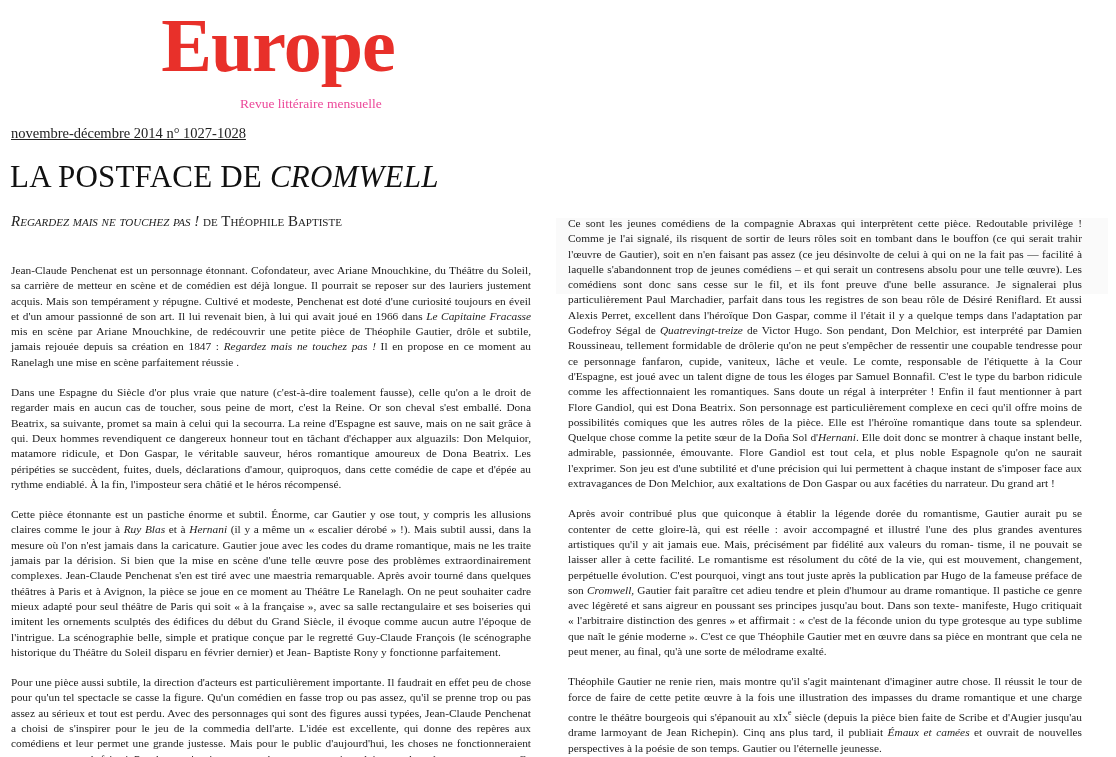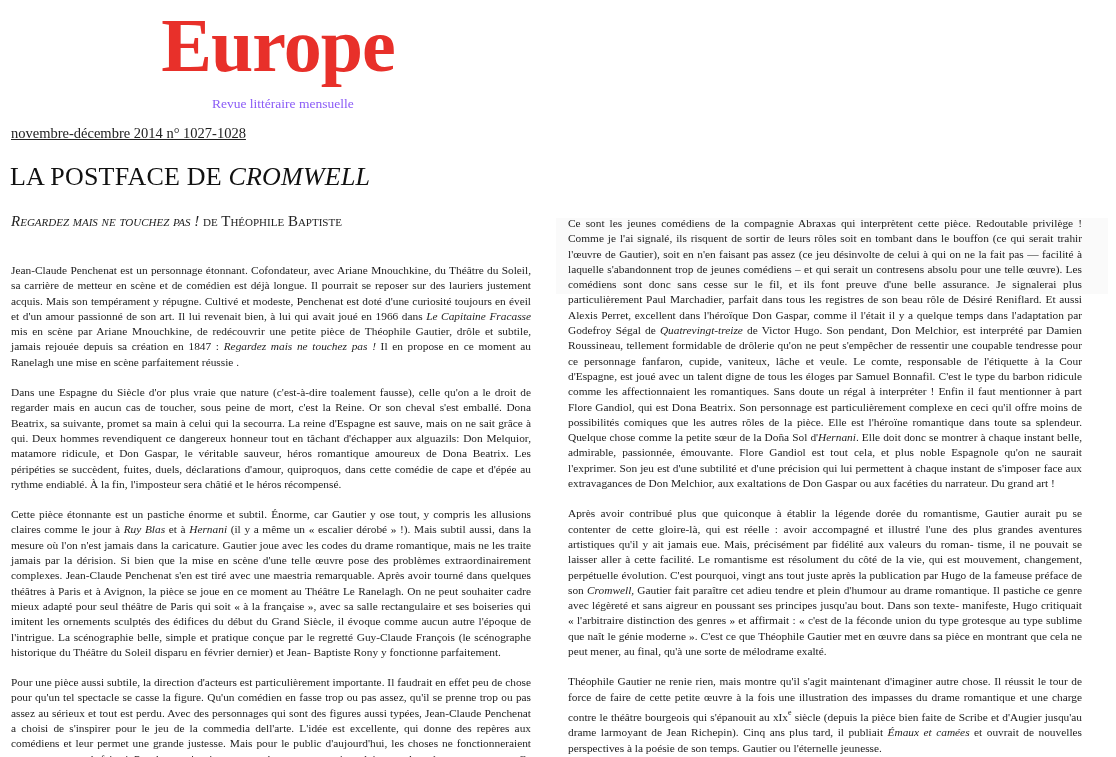--- a/index.html
+++ b/index.html
@@ -1,23 +1,23 @@
 <!DOCTYPE html>
 <html><head>
 <meta charset="utf-8">
 <style>
   html, body { margin: 0; padding: 0; background: #ffffff; }
   body { width: 1116px; height: 757px; position: relative; overflow: hidden;
          font-family: "Liberation Serif", "DejaVu Serif", serif; color: #1a1a1a; }
   .masthead { position: absolute; left: 160px; top: 4px; width: 236px; text-align: center; }
   .mast-title { font-family: "Liberation Serif", serif; font-weight: bold; font-size: 76px;
                 line-height: 82px; color: #e8302a; letter-spacing: -1px; }
-  .mast-sub { font-size: 13.5px; color: #8b5cf6; margin-top: 10px; margin-left: 52px; text-align: left; width: 220px;}
+  .mast-sub { font-size: 13.5px; color: #ec4899; margin-top: 10px; margin-left: 80px; text-align: left; width: 220px;}
   .issue { position: absolute; left: 11px; top: 125px; font-size: 14.5px; color: #222; text-decoration: underline; }
-  .headline { position: absolute; left: 10px; top: 155px; font-size: 26px; line-height: 44px;
+  .headline { position: absolute; left: 10px; top: 155px; font-size: 31px; line-height: 44px;
               font-weight: normal; color: #111; margin: 0; letter-spacing: 0.2px; }
   .headline i { font-style: italic; }
   .subhead { position: absolute; left: 11px; top: 213px; font-size: 15px; color: #222; font-variant: small-caps; }
   .subhead i { font-style: italic; }
   .col { position: absolute; font-size: 11.35px; line-height: 15.3px; text-align: justify; color: #1c1c1c; }
   .col-left { left: 11px; top: 263px; width: 536px; }
   .col-right { left: 568px; top: 216px; width: 530px; }
   .col-right-bg { position: absolute; left: 556px; top: 218px; width: 552px; height: 76px; background: #fafafa; }
   .col p { margin: 0 16px 15px 0; font-family: Liberation Serif, serif; }
   .sup { font-size: 8px; vertical-align: 6px; }

